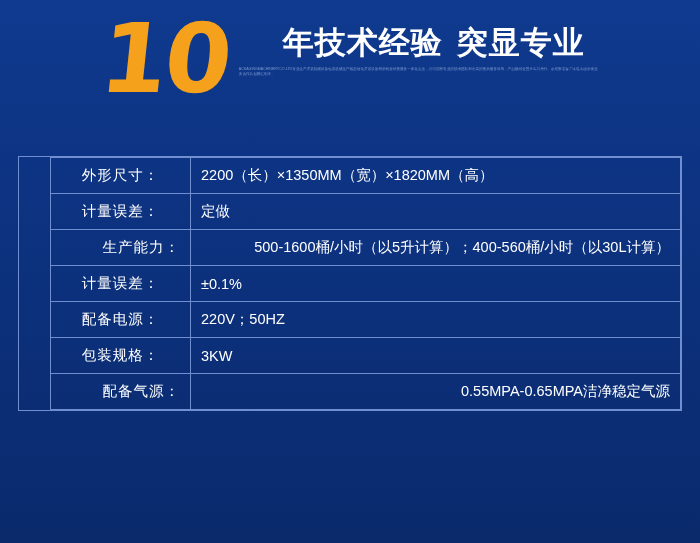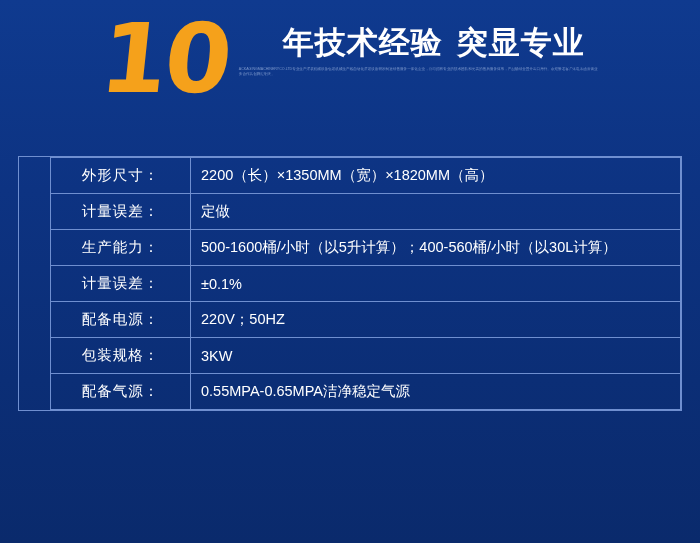--- a/index.html
+++ b/index.html
@@ -104,20 +104,21 @@
     text-align: center;
     letter-spacing: 1px;
   }
   td.value {
     text-align: left;
     padding-left: 14px;
     margin-top: 28px;
   }
   .row-tall td {
     height: 40px;
+    text-align: right;
   }
 </style>
 </head>
 <body>
 
 <div class="page">
 
   <div class="header">
     <div class="header-inner">
       <div class="big-number">10</div>

